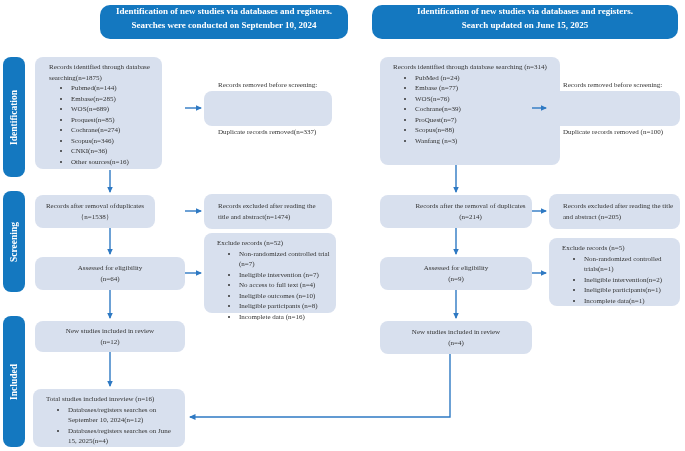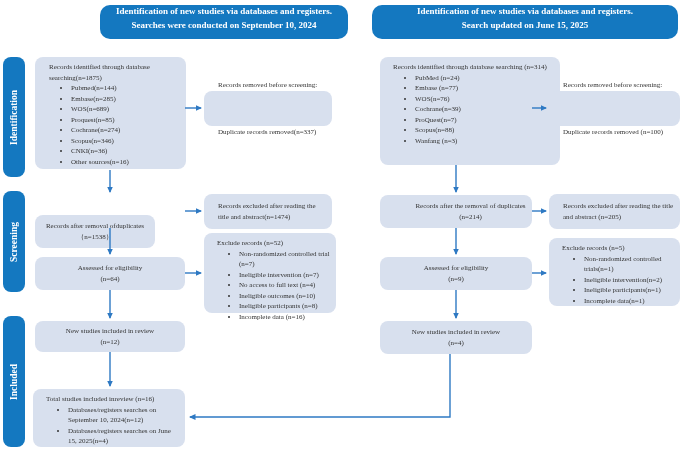--- a/index.html
+++ b/index.html
@@ -97,40 +97,40 @@
   <div class="sidebar" style="left:3px; top:57px; height:120px;">
     <span>Identification</span>
   </div>
   <div class="sidebar" style="left:3px; top:191px; height:101px;">
     <span>Screening</span>
   </div>
   <div class="sidebar" style="left:3px; top:316px; height:131px;">
     <span>Included</span>
   </div>
 
-  <div class="box bulleted" style="left:35px; top:57px; width:151px; height:112px;padding-left:14px;">
+  <div class="box bulleted" style="left:35px; top:57px; width:127px; height:112px;padding-left:14px;">
     <div>Records identified through database searching(n=1875)</div>
     <ul>
         <li>Pubmed(n=144)</li>
         <li>Embase(n=285)</li>
         <li>WOS(n=689)</li>
         <li>Proquest(n=85)</li>
         <li>Cochrane(n=274)</li>
         <li>Scopus(n=346)</li>
         <li>CNKI(n=36)</li>
         <li>Other sources(n=16)</li>
       </ul>
   </div>
 
   <div class="box leftpad" style="left:204px; top:91px; width:128px; height:35px;">
     <div>Records removed before screening:</div>
     <div>Duplicate records removed(n=337)</div>
   </div>
 
-  <div class="box center" style="left:35px; top:195px; width:120px; height:33px;margin-top:20px;">
+  <div class="box center" style="left:35px; top:195px; width:120px; height:33px;">
     <div>Records after removal ofduplicates</div>
     <div>（n=1538）</div>
   </div>
 
   <div class="box leftpad" style="left:204px; top:194px; width:128px; height:35px;">
     <div>Records excluded after reading the title and abstract(n=1474)</div>
   </div>
 
   <div class="box bulleted" style="left:204px; top:233px; width:132px; height:80px;">
     <div>Exclude records (n=52)</div>

